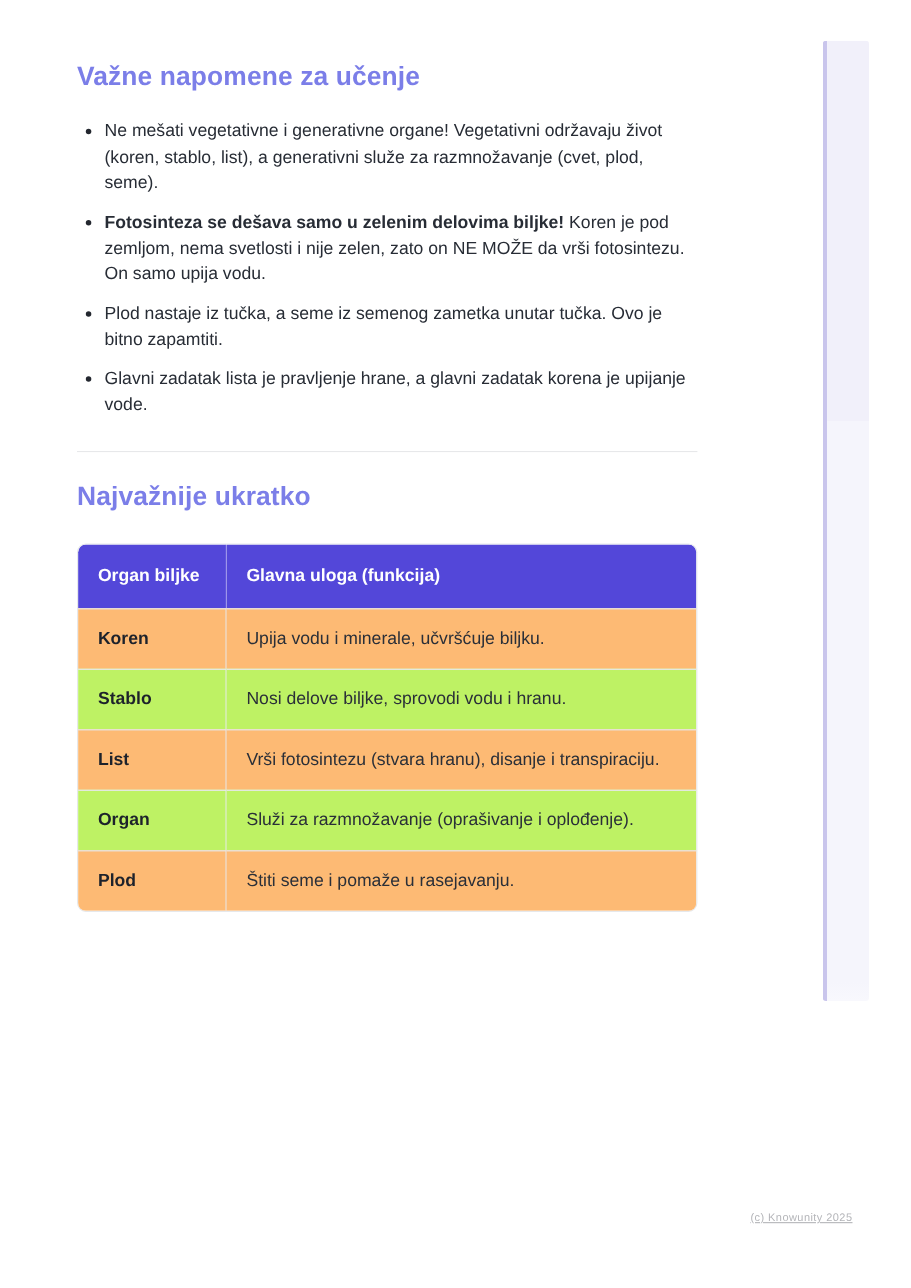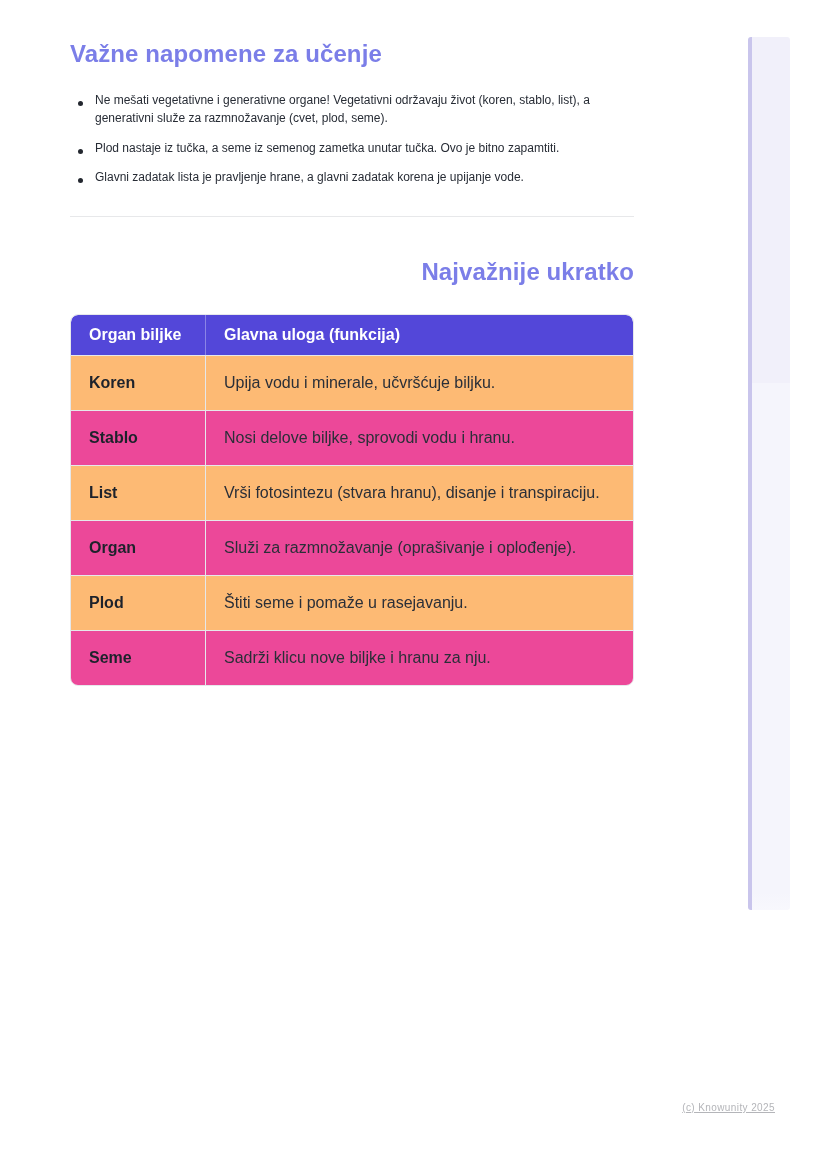--- a/index.html
+++ b/index.html
@@ -27,29 +27,29 @@
     left: 70px; top: 0;
     width: 564px;
   }
 
   h1.section-title {
     font-size: 24px;
     font-weight: bold;
     color: #7b7ee8;
     letter-spacing: 0.1px;
   }
-  .title-1 { margin-top: 40px; margin-bottom: 24px; }
-  .title-2 { margin-top: 41px; margin-bottom: 28px; text-align: right; }
+  .title-1 { margin-top: 56px; margin-bottom: 24px; }
+  .title-2 { margin-top: 27px; margin-bottom: 28px; }
 
   ul.notes-list { list-style: none; }
   ul.notes-list li {
     position: relative;
     padding-left: 25px;
     margin-bottom: 12px;
-    font-size: 12px;
+    font-size: 16px;
     line-height: 1.48;
     color: #272c35;
   }
   ul.notes-list li::before {
     content: "";
     position: absolute;
     left: 8px; top: 9px;
     width: 5px; height: 5px;
     border-radius: 50%;
     background: #23272f;
@@ -69,21 +69,21 @@
     border: 1px solid #e6e8eb;
     border-radius: 8px;
     overflow: hidden;
     font-size: 16px;
   }
   table.summary-table th {
     background: #5347d9;
     color: #ffffff;
     font-weight: bold;
     text-align: left;
-    height: 40px;
+    height: 58px;
     padding-left: 18px;
     vertical-align: middle;
   }
   table.summary-table th:first-child {
     width: 135px;
     border-right: 1px solid #8b84e6;
     border-top-left-radius: 7px;
   }
   table.summary-table th:last-child { border-top-right-radius: 7px; margin-top: 20px; }
   table.summary-table td {
@@ -92,21 +92,21 @@
     vertical-align: middle;
     color: #2a2f38;
     border-top: 1px solid #e6e8eb;
     background: #fdba74;
   }
   table.summary-table td.organ-cell {
     font-weight: bold;
     color: #1d222b;
     border-right: 1px solid #e6e8eb;
   }
-  table.summary-table tr.alt td { background: #ec4899; }
+  table.summary-table tr.alt td { background: #bef264; }
 
   .copyright {
     position: absolute;
     top: 1102px;
     right: 53px;
     font-size: 10px;
     color: #b4b5b9;
     letter-spacing: 0.4px;
     text-decoration: underline;
   }
@@ -118,20 +118,23 @@
 
   <div class="edge-strip"></div>
 
   <div class="content">
 
     <h1 class="section-title title-1">Važne napomene za učenje</h1>
 
     <ul class="notes-list">
       <li>
         <span class="lead-bold"></span><span>Ne mešati vegetativne i generativne organe! Vegetativni održavaju život (koren, stablo, list), a generativni služe za razmnožavanje (cvet, plod, seme).</span>
+      </li>
+      <li>
+        <span class="lead-bold">Fotosinteza se dešava samo u zelenim delovima biljke!</span><span> Koren je pod zemljom, nema svetlosti i nije zelen, zato on NE MOŽE da vrši fotosintezu. On samo upija vodu.</span>
       </li>
       <li>
         <span class="lead-bold"></span><span>Plod nastaje iz tučka, a seme iz semenog zametka unutar tučka. Ovo je bitno zapamtiti.</span>
       </li>
       <li>
         <span class="lead-bold"></span><span>Glavni zadatak lista je pravljenje hrane, a glavni zadatak korena je upijanje vode.</span>
       </li>
     </ul>
 
     <hr class="divider">
@@ -159,24 +162,20 @@
           <td>Vrši fotosintezu (stvara hranu), disanje i transpiraciju.</td>
         </tr>
         <tr class="alt">
           <td class="organ-cell">Organ</td>
           <td>Služi za razmnožavanje (oprašivanje i oplođenje).</td>
         </tr>
         <tr>
           <td class="organ-cell">Plod</td>
           <td>Štiti seme i pomaže u rasejavanju.</td>
         </tr>
-        <tr class="alt">
-          <td class="organ-cell">Seme</td>
-          <td>Sadrži klicu nove biljke i hranu za nju.</td>
-        </tr>
       </tbody>
     </table>
 
   </div>
 
   <div class="copyright">(c) Knowunity 2025</div>
 
 </div>
 
 </body></html>

